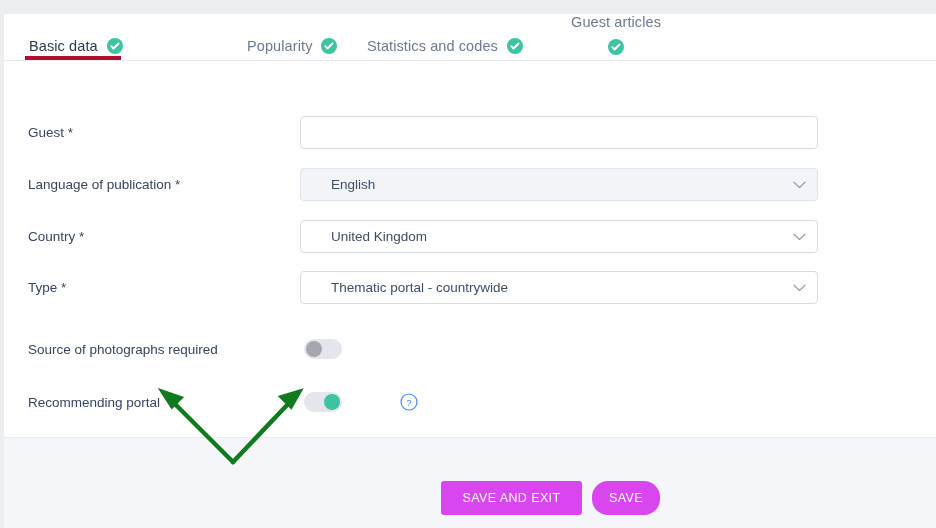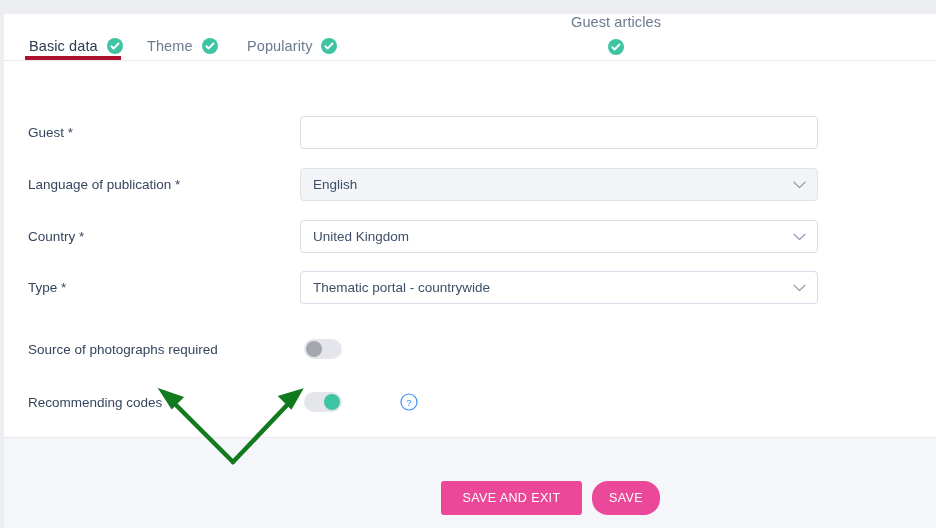--- a/index.html
+++ b/index.html
@@ -123,21 +123,21 @@
 
   .select-box {
     width: 518px;
     height: 33px;
     box-sizing: border-box;
     border: 1px solid #d7dce6;
     border-radius: 4px;
     background: #ffffff;
     display: flex;
     align-items: center;
-    padding: 0 12px;
+    padding: 0 30px;
     cursor: pointer;
     position: relative;
   }
   .select-box.disabled {
     background: #f2f4f8;
     border-color: #dfe3ea;
   }
   .select-value {
     font-size: 13.5px;
     color: #3d4f66;
@@ -185,21 +185,21 @@
     width: 932px;
     height: 91px;
     background: #f5f6f9;
     border-top: 1px solid #e9ebf0;
     box-sizing: border-box;
   }
   .btn {
     position: absolute;
     top: 43px;
     height: 34px;
-    background: #ec4899;
+    background: #d946ef;
     color: #ffffff;
     border: none;
     border-radius: 3px;
     font-family: "Liberation Sans", sans-serif;
     font-size: 12.5px;
     letter-spacing: .4px;
     cursor: pointer;
     padding: 0 5px;
     display: flex;
     align-items: center;
@@ -226,38 +226,38 @@
 
       <div class="tab active" style="left:25px;">
         <span class="tab-label">Basic data</span>
         <span class="check-badge">
           <svg width="16" height="16" viewBox="0 0 16 16">
               <path d="M4.3 8.2l2.2 2.3 5-5" stroke="#ffffff" stroke-width="1.9" fill="none" stroke-linecap="round" stroke-linejoin="round"></path>
             </svg>
         </span>
       </div>
 
-      <div class="tab" style="left:143px;">
-        <span class="tab-label">Theme</span>
-        <span class="check-badge">
-          <svg width="16" height="16" viewBox="0 0 16 16">
-              <path d="M4.3 8.2l2.2 2.3 5-5" stroke="#ffffff" stroke-width="1.9" fill="none" stroke-linecap="round" stroke-linejoin="round"></path>
-            </svg>
-        </span>
-      </div>
 
       <div class="tab" style="left:243px;justify-content:space-between;">
         <span class="tab-label">Popularity</span>
         <span class="check-badge">
           <svg width="16" height="16" viewBox="0 0 16 16">
               <path d="M4.3 8.2l2.2 2.3 5-5" stroke="#ffffff" stroke-width="1.9" fill="none" stroke-linecap="round" stroke-linejoin="round"></path>
             </svg>
         </span>
       </div>
 
+      <div class="tab" style="left:363px;">
+        <span class="tab-label">Statistics and codes</span>
+        <span class="check-badge">
+          <svg width="16" height="16" viewBox="0 0 16 16">
+              <path d="M4.3 8.2l2.2 2.3 5-5" stroke="#ffffff" stroke-width="1.9" fill="none" stroke-linecap="round" stroke-linejoin="round"></path>
+            </svg>
+        </span>
+      </div>
 
       <div class="tab" style="left:567px;flex-direction:column;">
         <span class="tab-label">Guest articles</span>
         <span class="check-badge">
           <svg width="16" height="16" viewBox="0 0 16 16">
               <path d="M4.3 8.2l2.2 2.3 5-5" stroke="#ffffff" stroke-width="1.9" fill="none" stroke-linecap="round" stroke-linejoin="round"></path>
             </svg>
         </span>
       </div>
 
@@ -318,21 +318,21 @@
       <div class="form-row" style="top:255px;">
         <span class="field-label">Source of photographs required</span>
         <span class="control-wrap" style="left:300px;">
           <span class="toggle off">
             <span class="knob"></span>
           </span>
         </span>
       </div>
 
       <div class="form-row" style="top:308px;">
-        <span class="field-label">Recommending codes</span>
+        <span class="field-label">Recommending portal</span>
         <span class="control-wrap" style="left:300px;">
           <span class="toggle on">
             <span class="knob"></span>
           </span>
         </span>
         <span class="control-wrap" style="left:396px;">
           <span class="help-icon">
             <svg width="18" height="18" viewBox="0 0 18 18">
               <circle cx="9" cy="9" r="8" fill="none" stroke="#3f8cff" stroke-width="1.2"></circle>
               <text x="9" y="12.6" text-anchor="middle" font-family="Liberation Sans, sans-serif" font-size="9.5" fill="#3f8cff">?</text>

